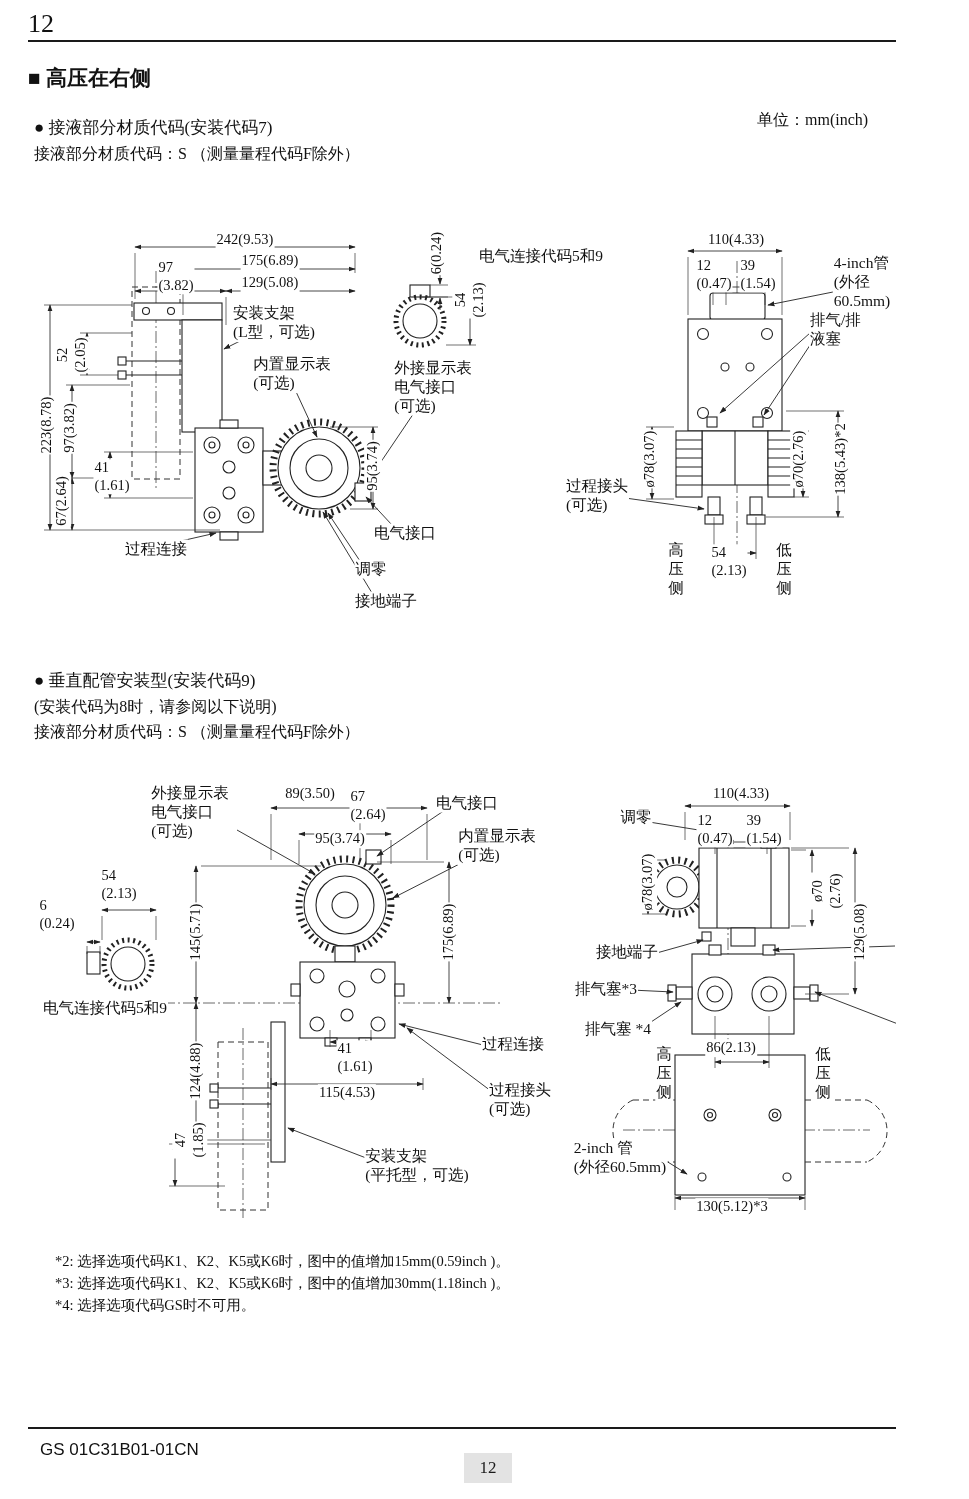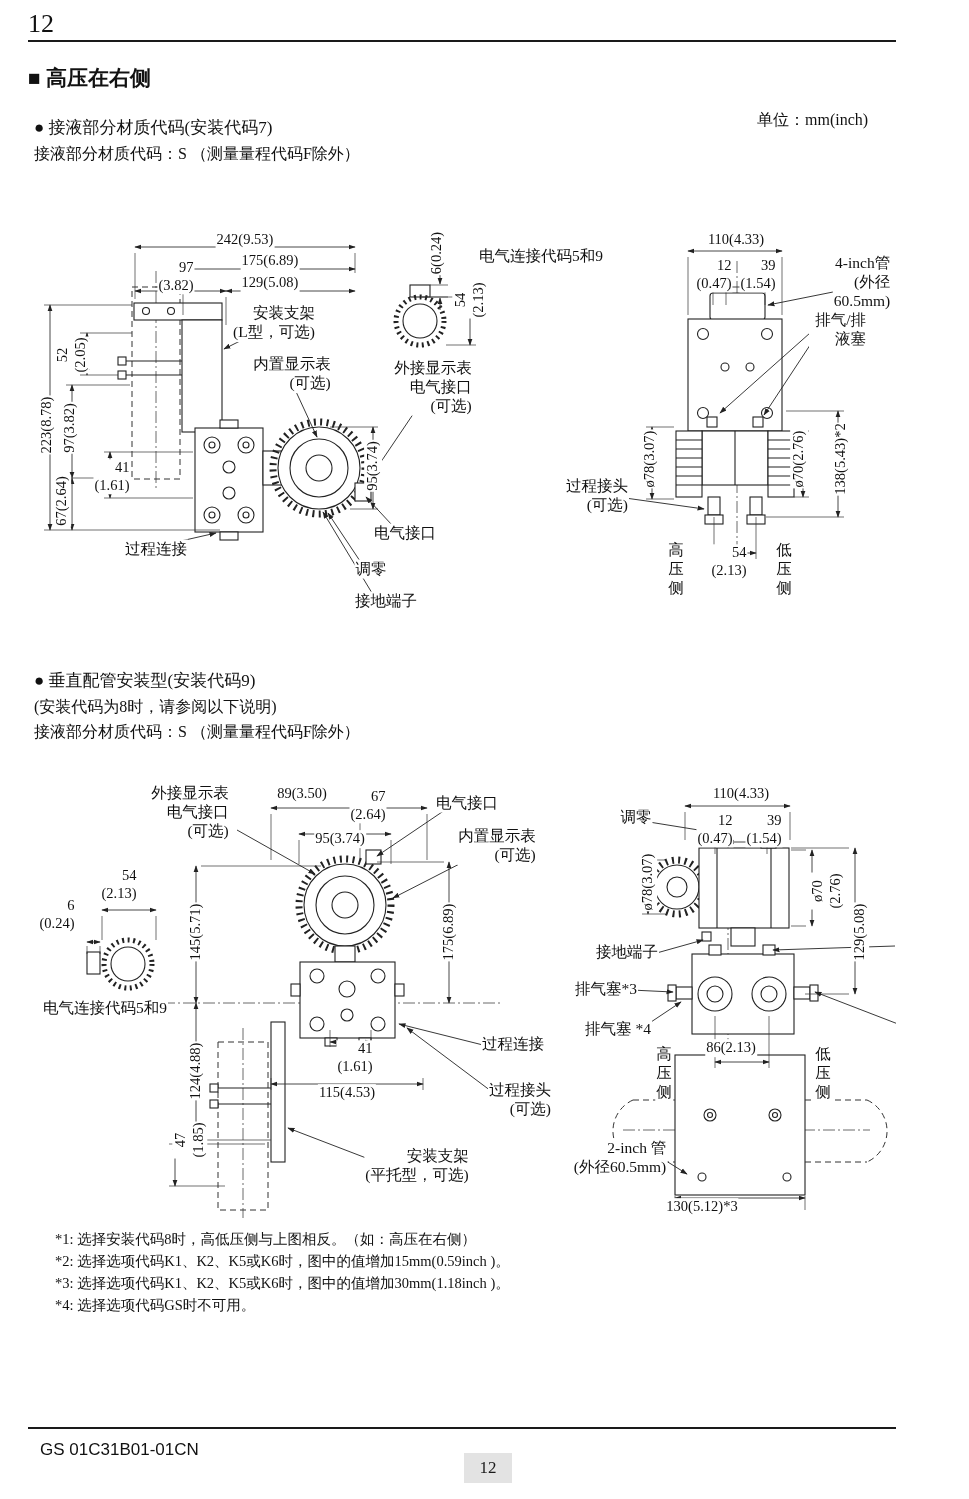--- a/index.html
+++ b/index.html
@@ -2,21 +2,21 @@
 <html><head>
 <meta charset="utf-8">
 <style>
   *{margin:0;padding:0;box-sizing:border-box}
   html,body{background:#fff}
   .page{position:relative;width:896px;height:1499px;background:#fff;overflow:hidden;
         font-family:"Liberation Serif","DejaVu Serif",serif;color:#1a1a1a}
   .rule{position:absolute;background:#1a1a1a}
   svg.draw{position:absolute}
   .lbl{position:absolute;color:#111;line-height:1.22;white-space:pre-line;font-size:15px}
-  .ctr{transform:translate(-50%,-50%);text-align:right;background:#fff;padding:0 1px}
+  .ctr{transform:translate(-50%,-50%);text-align:left;background:#fff;padding:0 1px}
   .rot{transform:translate(-50%,-50%) rotate(-90deg);text-align:center;background:#fff;padding:0 1px}
   .dimtxt{font-size:14.5px}
   .cn{font-size:15.5px}
   .hd{font-size:17px}
   .note{font-size:14.5px}
   svg .ln{stroke:#222;stroke-width:1.1;fill:none}
   svg .fw{stroke:#222;stroke-width:1.1;fill:#fff}
   svg .dln{stroke:#333;stroke-width:.9;fill:none}
   svg .ext{stroke:#333;stroke-width:.7;fill:none}
   svg .cl{stroke:#444;stroke-width:.8;stroke-dasharray:12 3 2 3;fill:none}
@@ -411,21 +411,21 @@
 压
 侧</div>
 
   <div class="lbl hd" style="left:34px;top:671px">● 垂直配管安装型(安装代码9)</div>
   <div class="lbl" style="left:34px;top:697px;font-size:16px">(安装代码为8时，请参阅以下说明)</div>
   <div class="lbl" style="left:34px;top:722px;font-size:16px">接液部分材质代码：S （测量量程代码F除外）</div>
 
   <div class="lbl ctr cn" style="left:190px;top:812px">外接显示表
 电气接口
 (可选)</div>
-  <div class="lbl ctr dimtxt" style="left:302px;top:794px">89(3.50)</div>
+  <div class="lbl ctr dimtxt" style="left:310px;top:794px">89(3.50)</div>
   <div class="lbl ctr dimtxt" style="left:368px;top:806px">67
 (2.64)</div>
   <div class="lbl ctr cn" style="left:467px;top:803px">电气接口</div>
   <div class="lbl ctr dimtxt" style="left:340px;top:839px">95(3.74)</div>
   <div class="lbl ctr cn" style="left:497px;top:846px">内置显示表
 (可选)</div>
   <div class="lbl ctr dimtxt" style="left:119px;top:885px">54
 (2.13)</div>
   <div class="lbl ctr dimtxt" style="left:57px;top:915px">6
 (0.24)</div>
@@ -460,23 +460,22 @@
   <div class="lbl ctr cn" style="left:922px;top:1026px">排液塞 *2</div>
   <div class="lbl ctr cn" style="left:664px;top:1073px">高
 压
 侧</div>
   <div class="lbl ctr dimtxt" style="left:731px;top:1048px">86(2.13)</div>
   <div class="lbl ctr cn" style="left:823px;top:1073px">低
 压
 侧</div>
   <div class="lbl ctr cn" style="left:620px;top:1158px">2-inch 管
 (外径60.5mm)</div>
-  <div class="lbl ctr dimtxt" style="left:702px;top:1207px">130(5.12)*3</div>
-
-  <div class="lbl note" style="left:55px;top:1231px">*1: 选择安装代码8时，高低压侧与上图相反。（如：高压在右侧）</div>
+  <div class="lbl ctr dimtxt" style="left:732px;top:1207px">130(5.12)*3</div>
+
   <div class="lbl note" style="left:55px;top:1253px">*2: 选择选项代码K1、K2、K5或K6时，图中的值增加15mm(0.59inch )。</div>
   <div class="lbl note" style="left:55px;top:1275px">*3: 选择选项代码K1、K2、K5或K6时，图中的值增加30mm(1.18inch )。</div>
   <div class="lbl note" style="left:55px;top:1297px">*4: 选择选项代码GS时不可用。</div>
 
   <div class="rule" style="left:28px;top:1427px;width:917px;height:1.5px"></div>
   <div class="lbl" style="left:40px;top:1440px;font-family:'Liberation Sans',sans-serif;font-size:17px">GS 01C31B01-01CN</div>
   <div style="position:absolute;left:464px;top:1453px;width:48px;height:30px;background:#e3e3e3;text-align:center;line-height:30px;font-size:17px">12</div>
 
 </div>
 

